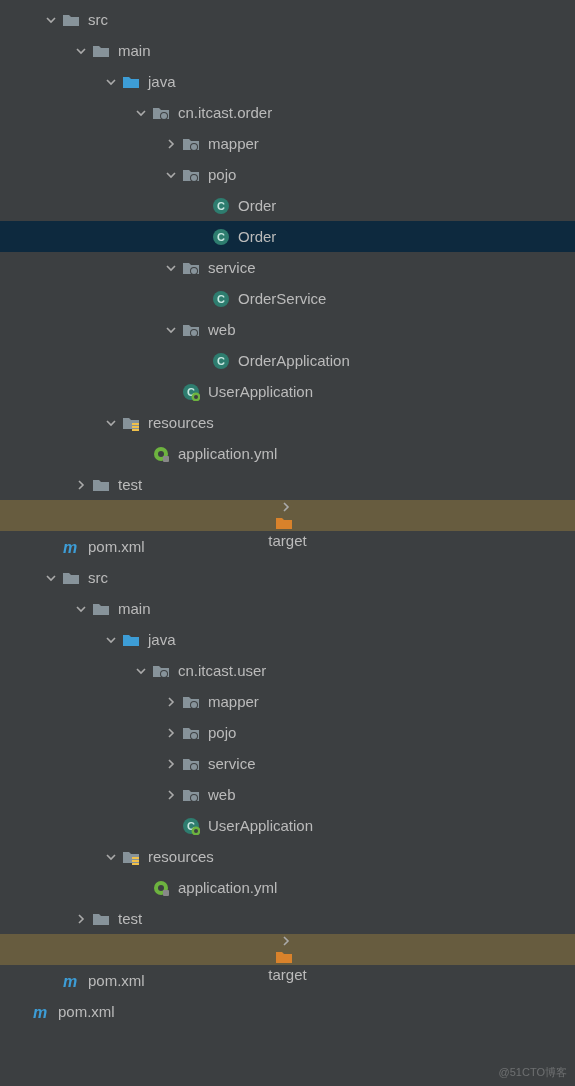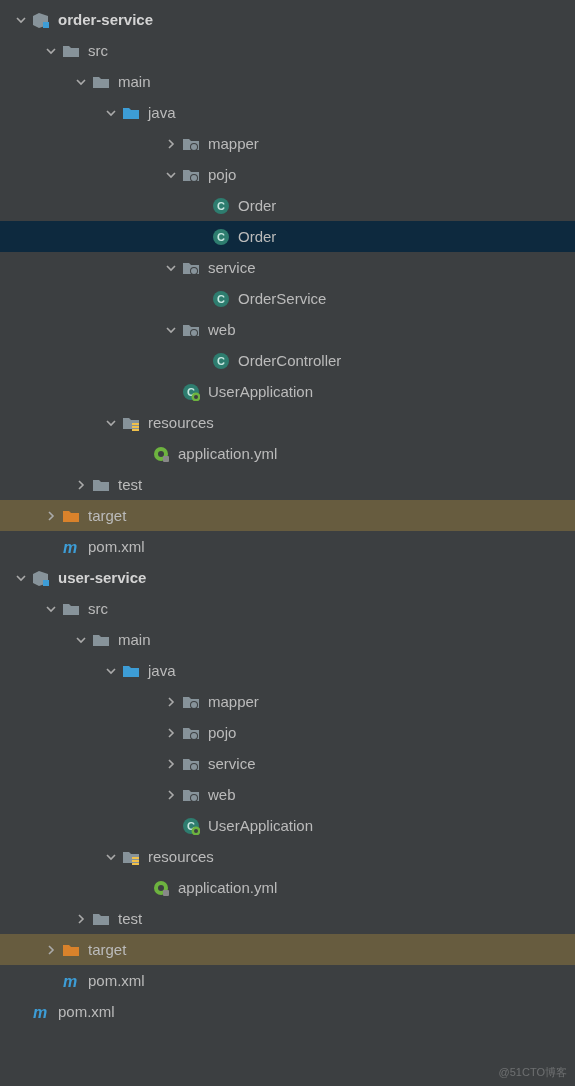--- a/index.html
+++ b/index.html
@@ -14,21 +14,21 @@
       position: relative;
     }
     .tree { padding-top: 4px; }
     .row {
       display: flex;
       align-items: center;
       height: 31px;
       white-space: nowrap;
     }
     .row.selected { background: #0d293e; }
-    .row.highlighted { background: #675c3f; }
+    .row.highlighted { background: #675c3f; flex-direction: column; }
     .arrow {
       width: 14px;
       height: 14px;
       display: inline-flex;
       align-items: center;
       justify-content: center;
       margin-right: 4px;
       flex-shrink: 0;
     }
     .arrow svg { display: block; }
@@ -50,35 +50,20 @@
       bottom: 6px;
       color: rgba(200,200,200,0.35);
       font-size: 11px;
     }
   </style>
 </head>
 <body>
 
 <div class="tree" id="tree">
     <div class="row">
-      <span class="indent" style="width: 14px;"></span>
-      <span class="arrow">
-        <svg width="10" height="10" viewBox="0 0 10 10">
-          <path d="M1 3 L5 7 L9 3" fill="none" stroke="#aaa" stroke-width="1.6"></path>
-        </svg>
-      </span>
-      <span class="icon">
-        <svg width="18" height="18" viewBox="0 0 18 18">
-          <path d="M1 5 L7 2 L16 5 L16 14 L7 17 L1 14 Z" fill="#87939a"></path>
-          <rect x="11" y="11" width="6" height="6" fill="#3d9dd6"></rect>
-        </svg>
-      </span>
-      <span class="label bold">order-service</span>
-    </div>
-    <div class="row">
       <span class="indent" style="width: 44px;"></span>
       <span class="arrow">
         <svg width="10" height="10" viewBox="0 0 10 10">
           <path d="M1 3 L5 7 L9 3" fill="none" stroke="#aaa" stroke-width="1.6"></path>
         </svg>
       </span>
       <span class="icon">
         <svg width="18" height="18" viewBox="0 0 18 18">
           <path d="M1 4 L7 4 L9 6 L17 6 L17 15 L1 15 Z" fill="#87939a"></path>
         </svg>
@@ -105,20 +90,36 @@
         <svg width="10" height="10" viewBox="0 0 10 10">
           <path d="M1 3 L5 7 L9 3" fill="none" stroke="#aaa" stroke-width="1.6"></path>
         </svg>
       </span>
       <span class="icon">
         <svg width="18" height="18" viewBox="0 0 18 18">
           <path d="M1 4 L7 4 L9 6 L17 6 L17 15 L1 15 Z" fill="#3d9dd6"></path>
         </svg>
       </span>
       <span class="label">java</span>
+    </div>
+    <div class="row">
+      <span class="indent" style="width: 134px;"></span>
+      <span class="arrow">
+        <svg width="10" height="10" viewBox="0 0 10 10">
+          <path d="M1 3 L5 7 L9 3" fill="none" stroke="#aaa" stroke-width="1.6"></path>
+        </svg>
+      </span>
+      <span class="icon">
+        <svg width="18" height="18" viewBox="0 0 18 18">
+          <path d="M1 4 L7 4 L9 6 L17 6 L17 15 L1 15 Z" fill="#87939a"></path>
+          <circle cx="12" cy="12" r="4" fill="#3c3f41"></circle>
+          <circle cx="12" cy="12" r="3" fill="#87939a"></circle>
+        </svg>
+      </span>
+      <span class="label">cn.itcast.order</span>
     </div>
     <div class="row">
       <span class="indent" style="width: 164px;"></span>
       <span class="arrow">
         <svg width="10" height="10" viewBox="0 0 10 10">
           <path d="M3 1 L7 5 L3 9" fill="none" stroke="#aaa" stroke-width="1.6"></path>
         </svg>
       </span>
       <span class="icon">
         <svg width="18" height="18" viewBox="0 0 18 18">
@@ -212,21 +213,21 @@
     </div>
     <div class="row">
       <span class="indent" style="width: 194px;"></span>
       <span class="arrow"></span>
       <span class="icon">
         <svg width="18" height="18" viewBox="0 0 18 18">
           <circle cx="9" cy="9" r="8" fill="#2e7d6f"></circle>
           <text x="9" y="13" text-anchor="middle" fill="#c9e8e2" font-size="11" font-family="Arial" font-weight="bold">C</text>
         </svg>
       </span>
-      <span class="label">OrderController</span>
+      <span class="label">OrderApplication</span>
     </div>
     <div class="row">
       <span class="indent" style="width: 164px;"></span>
       <span class="arrow"></span>
       <span class="icon">
         <svg width="18" height="18" viewBox="0 0 18 18">
           <circle cx="9" cy="9" r="8" fill="#2e7d6f"></circle>
           <text x="9" y="13" text-anchor="middle" fill="#c9e8e2" font-size="11" font-family="Arial" font-weight="bold">C</text>
           <circle cx="14" cy="14" r="4.5" fill="#6db33f"></circle>
           <circle cx="14" cy="14" r="2" fill="#3c3f41"></circle>
@@ -295,35 +296,20 @@
       <span class="indent" style="width: 44px;"></span>
       <span class="arrow"></span>
       <span class="icon">
         <svg width="18" height="18" viewBox="0 0 18 18">
           <text x="1" y="15" fill="#3d9dd6" font-size="16" font-family="Arial" font-weight="bold" font-style="italic">m</text>
         </svg>
       </span>
       <span class="label">pom.xml</span>
     </div>
     <div class="row">
-      <span class="indent" style="width: 14px;"></span>
-      <span class="arrow">
-        <svg width="10" height="10" viewBox="0 0 10 10">
-          <path d="M1 3 L5 7 L9 3" fill="none" stroke="#aaa" stroke-width="1.6"></path>
-        </svg>
-      </span>
-      <span class="icon">
-        <svg width="18" height="18" viewBox="0 0 18 18">
-          <path d="M1 5 L7 2 L16 5 L16 14 L7 17 L1 14 Z" fill="#87939a"></path>
-          <rect x="11" y="11" width="6" height="6" fill="#3d9dd6"></rect>
-        </svg>
-      </span>
-      <span class="label bold">user-service</span>
-    </div>
-    <div class="row">
       <span class="indent" style="width: 44px;"></span>
       <span class="arrow">
         <svg width="10" height="10" viewBox="0 0 10 10">
           <path d="M1 3 L5 7 L9 3" fill="none" stroke="#aaa" stroke-width="1.6"></path>
         </svg>
       </span>
       <span class="icon">
         <svg width="18" height="18" viewBox="0 0 18 18">
           <path d="M1 4 L7 4 L9 6 L17 6 L17 15 L1 15 Z" fill="#87939a"></path>
         </svg>
@@ -350,20 +336,36 @@
         <svg width="10" height="10" viewBox="0 0 10 10">
           <path d="M1 3 L5 7 L9 3" fill="none" stroke="#aaa" stroke-width="1.6"></path>
         </svg>
       </span>
       <span class="icon">
         <svg width="18" height="18" viewBox="0 0 18 18">
           <path d="M1 4 L7 4 L9 6 L17 6 L17 15 L1 15 Z" fill="#3d9dd6"></path>
         </svg>
       </span>
       <span class="label">java</span>
+    </div>
+    <div class="row">
+      <span class="indent" style="width: 134px;"></span>
+      <span class="arrow">
+        <svg width="10" height="10" viewBox="0 0 10 10">
+          <path d="M1 3 L5 7 L9 3" fill="none" stroke="#aaa" stroke-width="1.6"></path>
+        </svg>
+      </span>
+      <span class="icon">
+        <svg width="18" height="18" viewBox="0 0 18 18">
+          <path d="M1 4 L7 4 L9 6 L17 6 L17 15 L1 15 Z" fill="#87939a"></path>
+          <circle cx="12" cy="12" r="4" fill="#3c3f41"></circle>
+          <circle cx="12" cy="12" r="3" fill="#87939a"></circle>
+        </svg>
+      </span>
+      <span class="label">cn.itcast.user</span>
     </div>
     <div class="row">
       <span class="indent" style="width: 164px;"></span>
       <span class="arrow">
         <svg width="10" height="10" viewBox="0 0 10 10">
           <path d="M3 1 L7 5 L3 9" fill="none" stroke="#aaa" stroke-width="1.6"></path>
         </svg>
       </span>
       <span class="icon">
         <svg width="18" height="18" viewBox="0 0 18 18">

